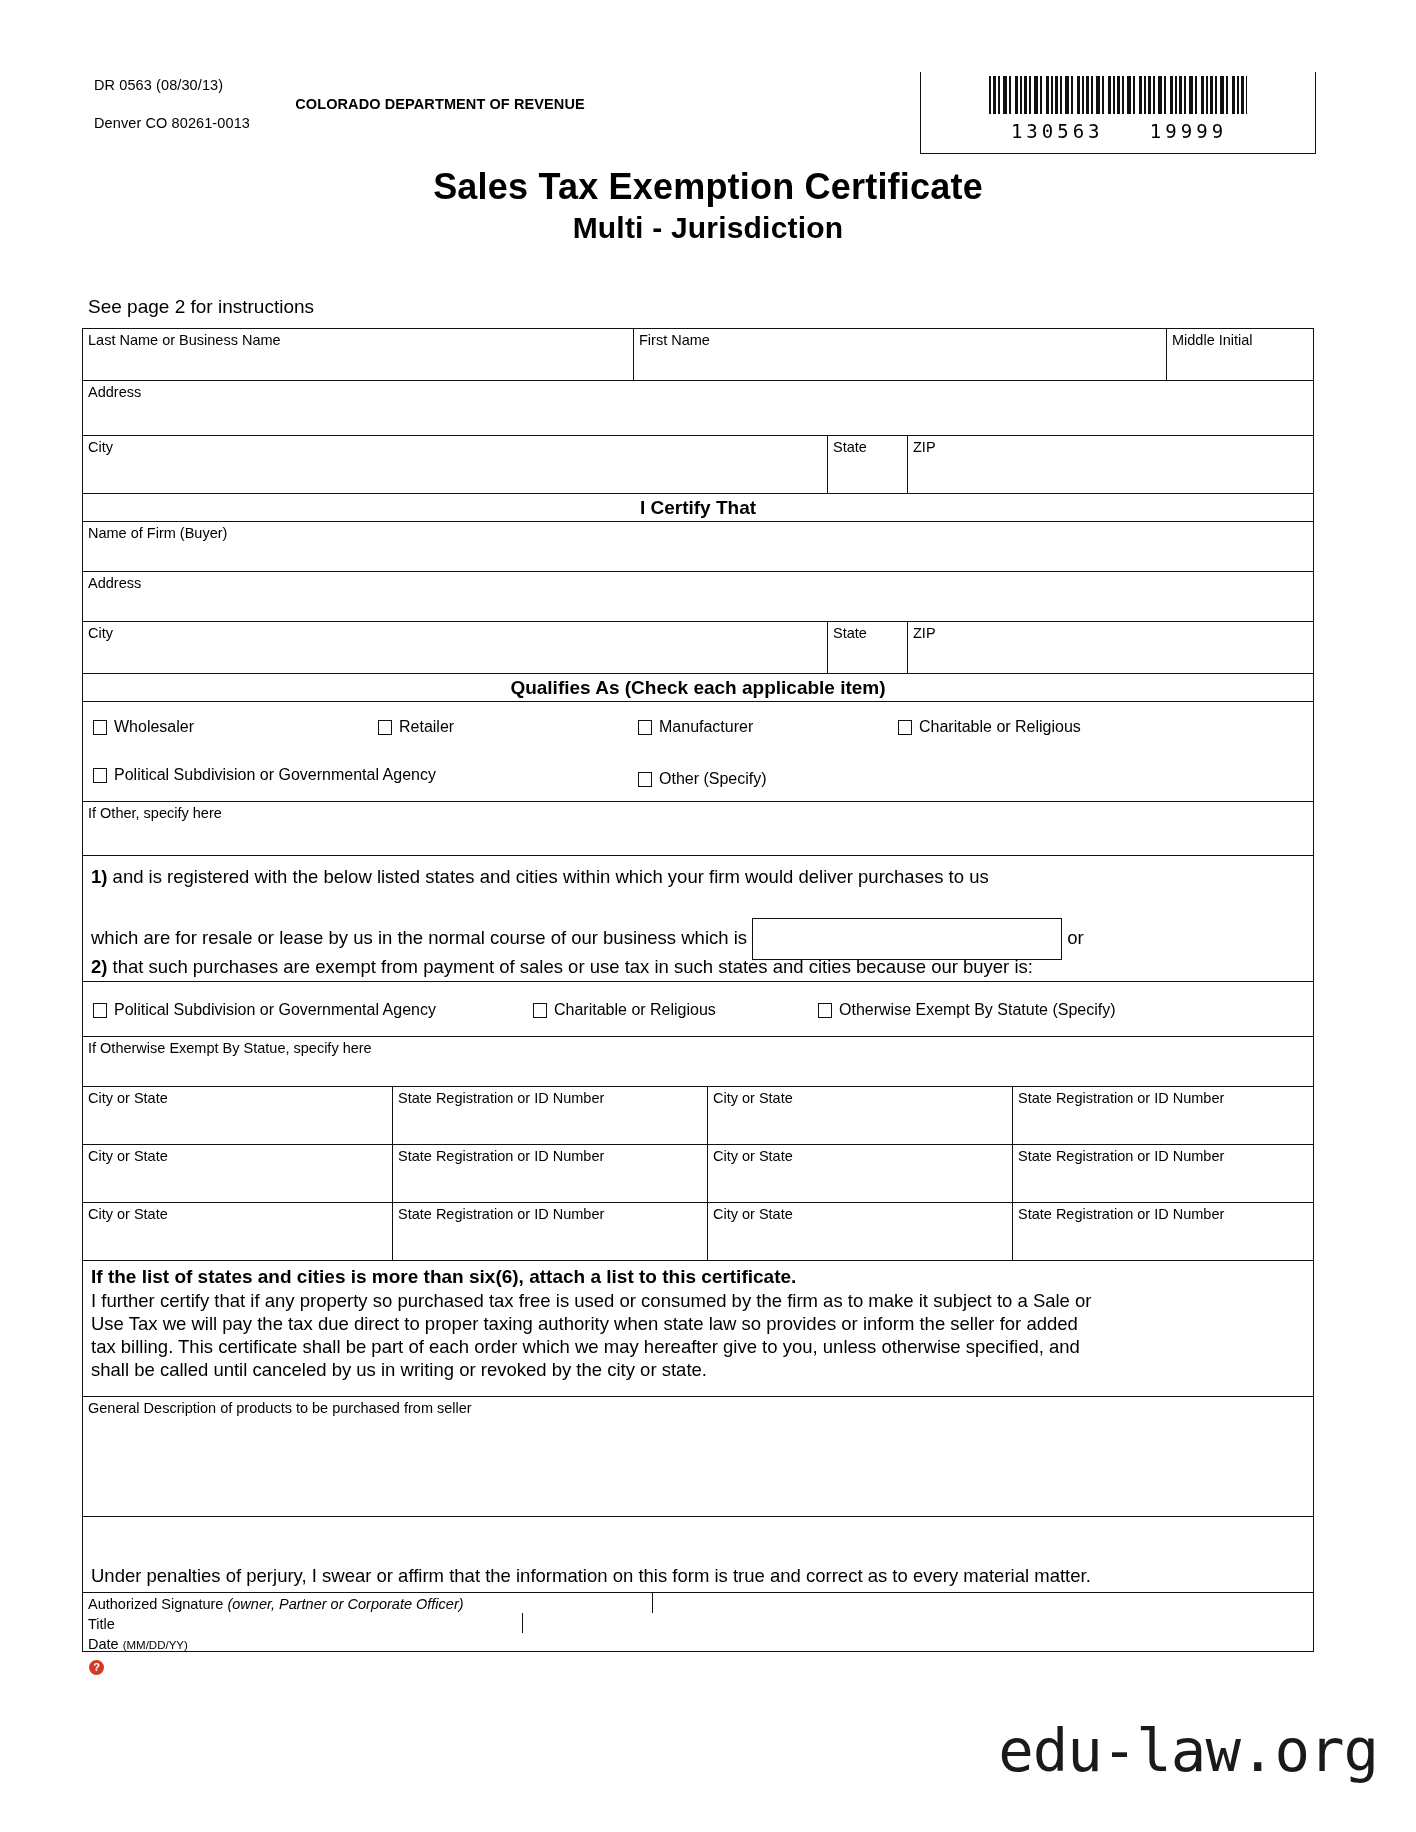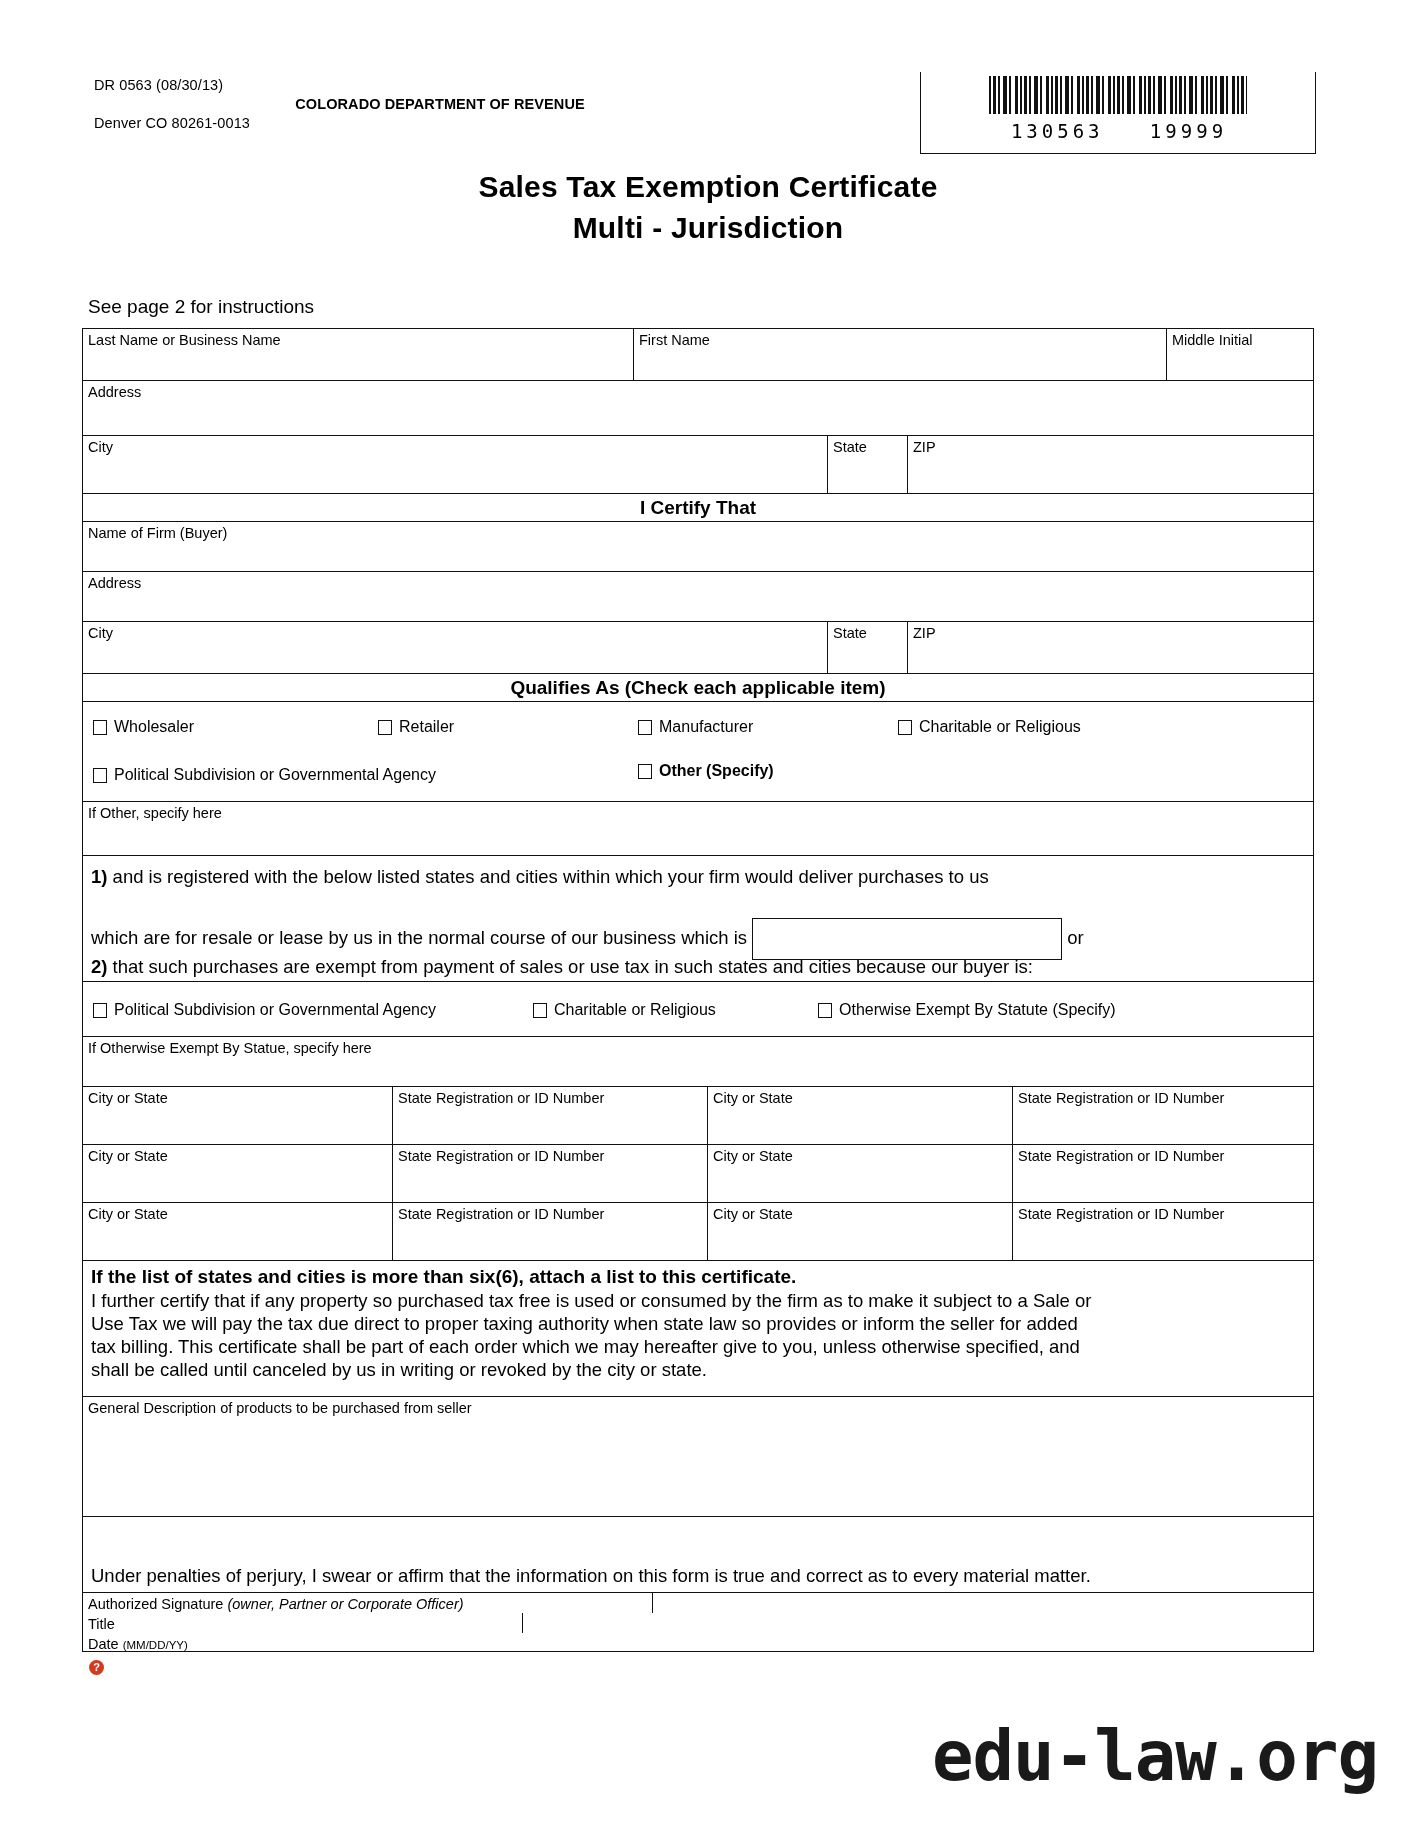--- a/index.html
+++ b/index.html
@@ -80,21 +80,21 @@
 
   
   .title-wrap {
     position: absolute;
     left: 0;
     top: 168px;
     width: 1416px;
     text-align: center;
   }
   .title1 {
-    font-size: 30px;
+    font-size: 36px;
     font-weight: bold;
     letter-spacing: .2px;
     line-height: 38px;
   }
   .title2 {
     font-size: 30px;
     font-weight: bold;
     letter-spacing: .2px;
     line-height: 44px;
   }
@@ -248,24 +248,23 @@
     margin-top: 6px;
     margin-left: 1px;
   }
 
   
   .watermark {
     position: absolute;
     right: 38px;
     top: 1716px;
     font-family: "DejaVu Sans Mono", monospace;
-    font-size: 69px;
+    font-size: 59px;
     letter-spacing: -1px;
     color: #1a1a1a;
-    font-weight: bold;
   }
 </style>
 </head>
 <body>
 
 <div class="page">
 
   <div class="header">
     <div class="hdr-line">DR 0563 (08/30/13)</div>
     <div class="hdr-line bold">COLORADO DEPARTMENT OF REVENUE</div>
@@ -370,21 +369,21 @@
             <span class="cb"></span>
             <span class="cb-txt">Charitable or Religious</span>
           </div>
         </div>
 
         <div class="qual-line2">
           <div class="chkitem abs" style="left:10px; top:12px;">
             <span class="cb"></span>
             <span class="cb-txt">Political Subdivision or Governmental Agency</span>
           </div>
-          <div class="chkitem abs" style="left:555px; top:8px;font-weight:bold;">
+          <div class="chkitem abs" style="left:555px; top:16px;">
             <span class="cb"></span>
             <span class="cb-txt">Other (Specify)</span>
           </div>
         </div>
 
       </div>
     </div>
 
     <div class="row h54">
       <div class="cell" style="width:100%;border-right:none;">

